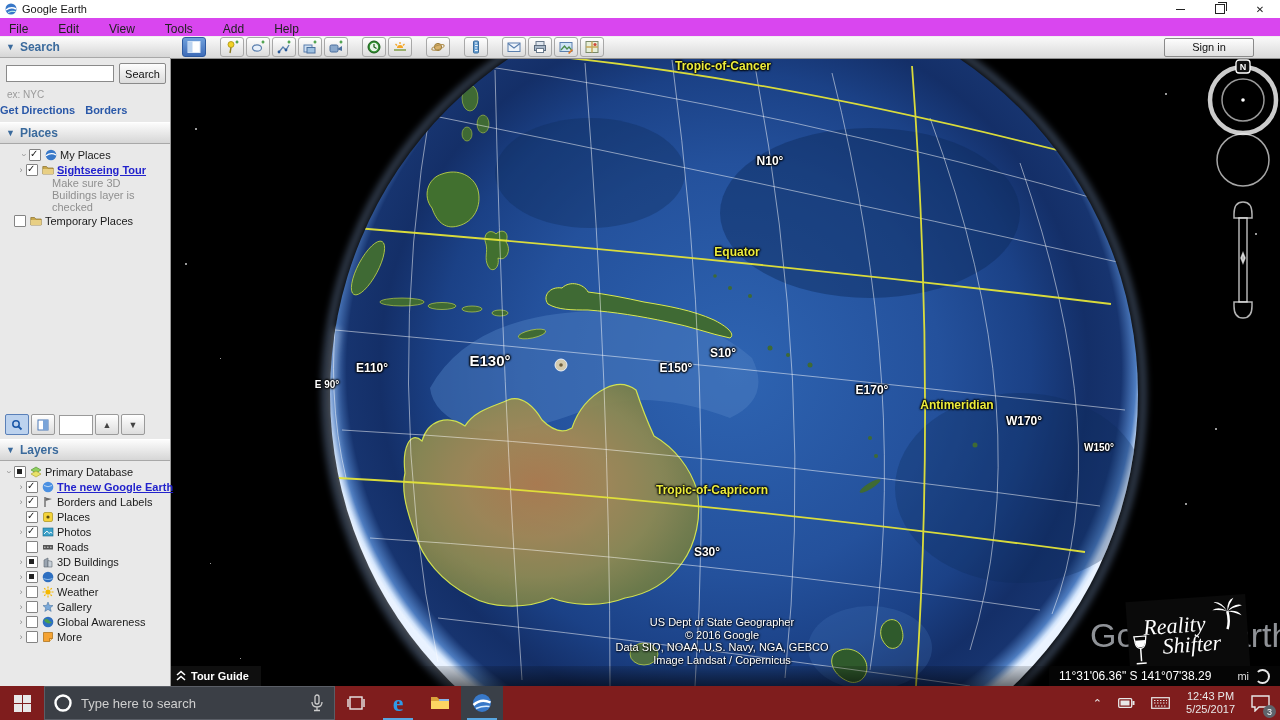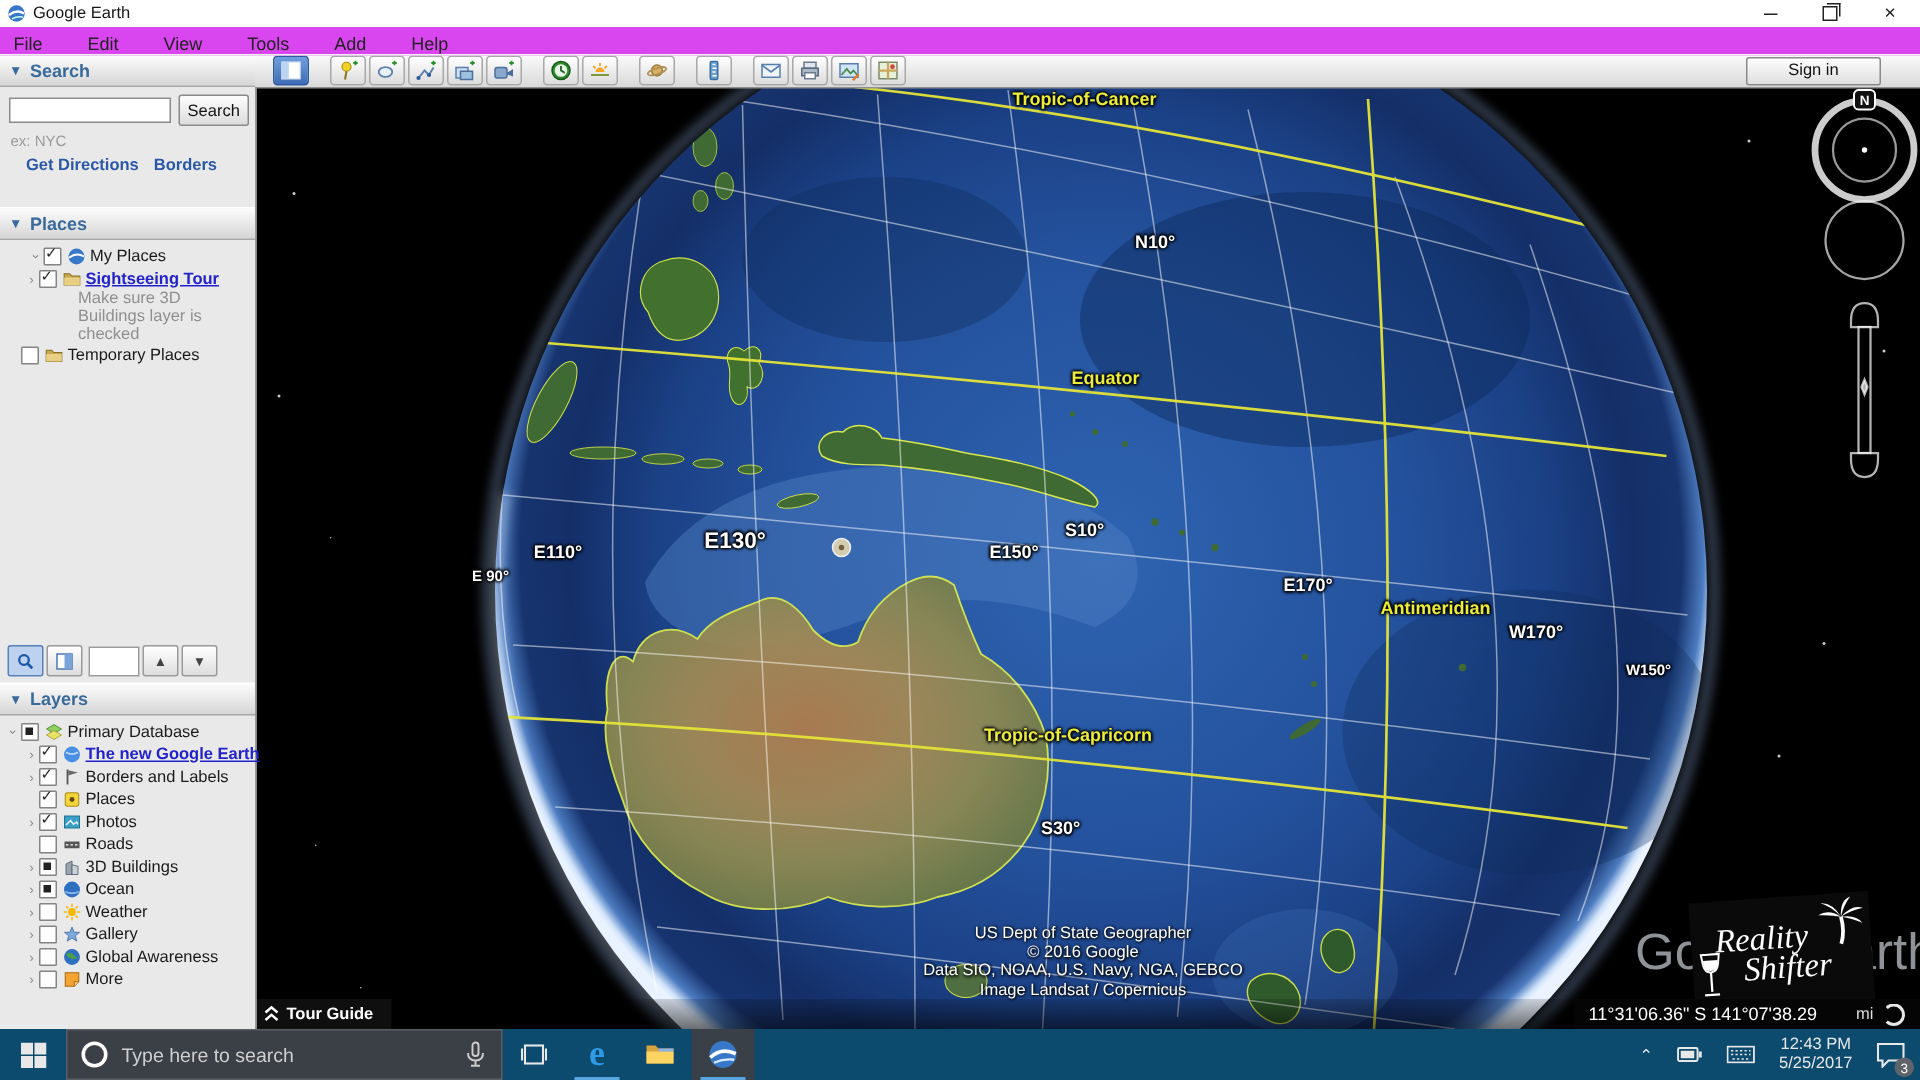--- a/index.html
+++ b/index.html
@@ -24,21 +24,21 @@
   .tb-btn.active{background:linear-gradient(#6fa0dc,#3e6cb8);border-color:#2d5aa0;}
   #signin-btn{margin-left:auto;margin-right:26px;width:88px;height:17px;border:1px solid #8a8a8a;border-radius:2px;background:linear-gradient(#fdfdfd,#dfdfdf);font-size:11px;color:#111;display:flex;align-items:center;justify-content:center;}
   
   #sidebar{position:absolute;top:36px;left:0;width:170px;height:650px;background:#e9e9e9;border-right:1px solid #9a9a9a;z-index:7;font-size:11px;color:#1a1a1a;}
   .panel-header{height:20px;background:linear-gradient(#fcfcfc,#d6d6d6);border-top:1px solid #fff;border-bottom:1px solid #a8a8a8;display:flex;align-items:center;padding-left:6px;color:#3a6a9c;font-weight:bold;font-size:12px;}
   .panel-header .tri{font-size:9px;margin-right:5px;color:#3a6a9c;}
   #search-row{display:flex;align-items:center;padding:5px 4px 2px 6px;}
   #search-input{width:102px;height:15px;border:1px solid #8a8a8a;background:#fff;font-size:11px;padding:0 2px;}
   #search-btn{margin-left:5px;width:46px;height:19px;border:1px solid #8a8a8a;border-radius:2px;background:linear-gradient(#fdfdfd,#dcdcdc);font-size:11px;color:#111;display:flex;align-items:center;justify-content:center;}
   #search-hint{color:#9a9a9a;padding:3px 0 0 7px;font-size:10px;}
-  #search-links{display:flex;justify-content:center;gap:10px;padding:4px 8px 22px 0;}
+  #search-links{display:flex;justify-content:flex-start;gap:10px;padding:4px 8px 6px 0;}
   .side-link{color:#2a58a8;font-weight:bold;font-size:11px;}
   .tree{padding:3px 0 4px 0;}
   .tree-row{display:flex;align-items:center;height:15px;}
   .expander{width:10px;font-size:9px;color:#8a8a8a;text-align:center;flex:none;}
   .expander.open{transform:rotate(90deg);}
   .cb{width:10px;height:10px;border:1px solid #848484;background:#fff;flex:none;margin-right:3px;position:relative;border-radius:1px;}
   .cb.checked:before{content:"✓";position:absolute;left:0px;top:-2px;font-size:10px;color:#222;}
   .cb.partial:before{content:"";position:absolute;left:2px;top:2px;width:5px;height:5px;background:#222;}
   .tree-icon{width:13px;height:12px;flex:none;margin-right:3px;display:flex;align-items:center;justify-content:center;}
   .tree-icon svg{width:12px;height:12px;}
@@ -67,21 +67,21 @@
   #wm-line2{position:absolute;left:34px;top:34px;font-family:"Liberation Serif","DejaVu Serif",serif;font-style:italic;font-size:22px;}
   #wm-palm{position:absolute;right:2px;top:2px;}
   #wm-glass{position:absolute;left:4px;top:34px;}
   #nav-controls{position:absolute;left:1025px;top:0;z-index:4;}
   #map-statusbar{position:absolute;left:0;right:0;bottom:0;height:20px;background:linear-gradient(rgba(0,0,0,.15),rgba(0,0,0,.55));z-index:5;display:flex;align-items:center;}
   #tour-guide{height:20px;background:rgba(16,16,16,.92);display:flex;align-items:center;padding:0 12px 0 6px;color:#fff;font-size:11px;font-weight:bold;gap:5px;}
   #coords{margin-left:auto;background:rgba(5,5,5,.9);height:20px;display:flex;align-items:center;color:#fff;font-size:12px;padding:0 10px;gap:26px;}
   #status-unit{font-size:11px;color:#ddd;}
   #stream-icon{width:11px;height:11px;border:2px solid #e8e8e8;border-left-color:transparent;border-radius:50%;}
   
-  #taskbar{position:absolute;left:0;top:686px;width:1280px;height:34px;background:#0c4a6e;display:flex;align-items:stretch;z-index:20;}
+  #taskbar{position:absolute;left:0;top:686px;width:1280px;height:34px;background:#7f1d1d;display:flex;align-items:stretch;z-index:20;}
   #start-btn{width:44px;display:flex;align-items:center;justify-content:center;}
   #tb-search{width:289px;background:#3b3f46;border:1px solid #5a5e66;display:flex;align-items:center;margin:0;}
   #cortana-circle{margin:0 8px 0 8px;}
   #tb-search-text{color:#cfcfcf;font-size:13px;flex:1;}
   .tb-task-icon{width:42px;display:flex;align-items:center;justify-content:center;position:relative;}
   .tb-task-icon.open:after{content:"";position:absolute;left:6px;right:6px;bottom:0;height:2px;background:#58a6e0;}
   .tb-task-icon.active{background:#3a4048;}
   #edge-glyph{font-size:24px;font-weight:bold;color:#2e9ae8;font-family:"Liberation Serif","DejaVu Serif",serif;}
   #tray{margin-left:auto;display:flex;align-items:center;gap:4px;padding-right:4px;color:#e8e8e8;}
   .tray-item{display:flex;align-items:center;justify-content:center;padding:0 6px;height:100%;}

